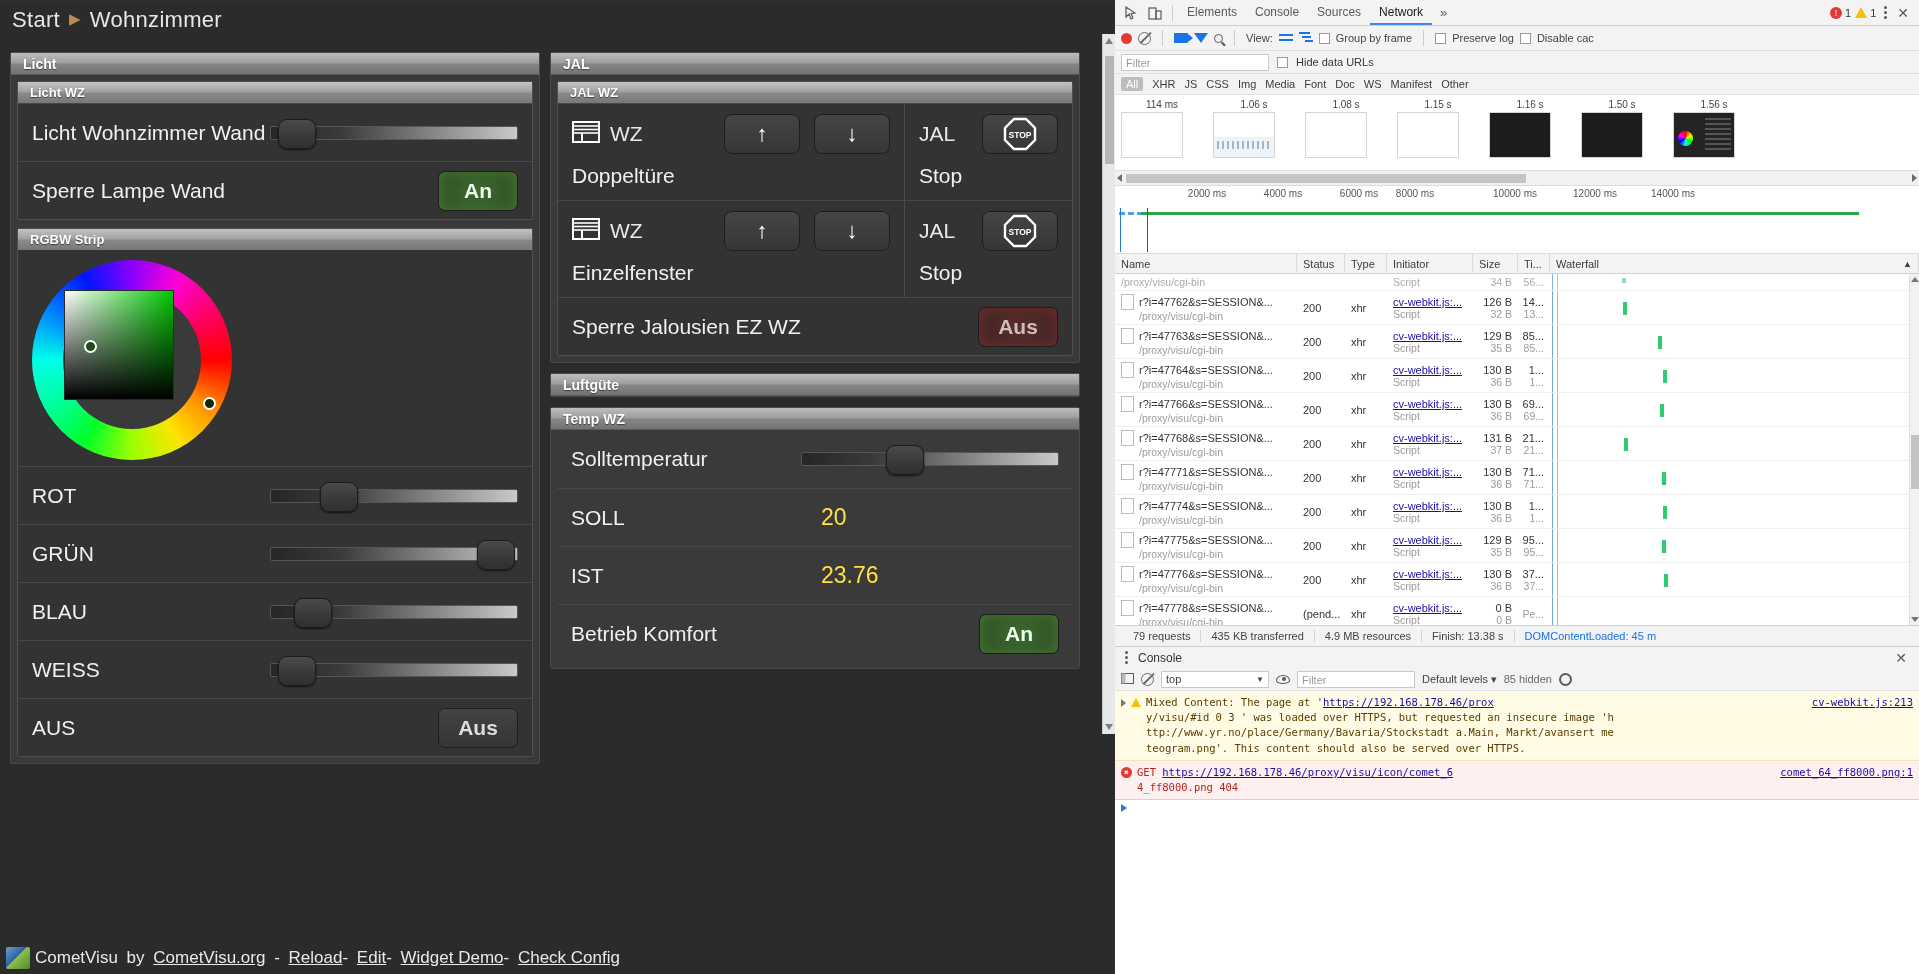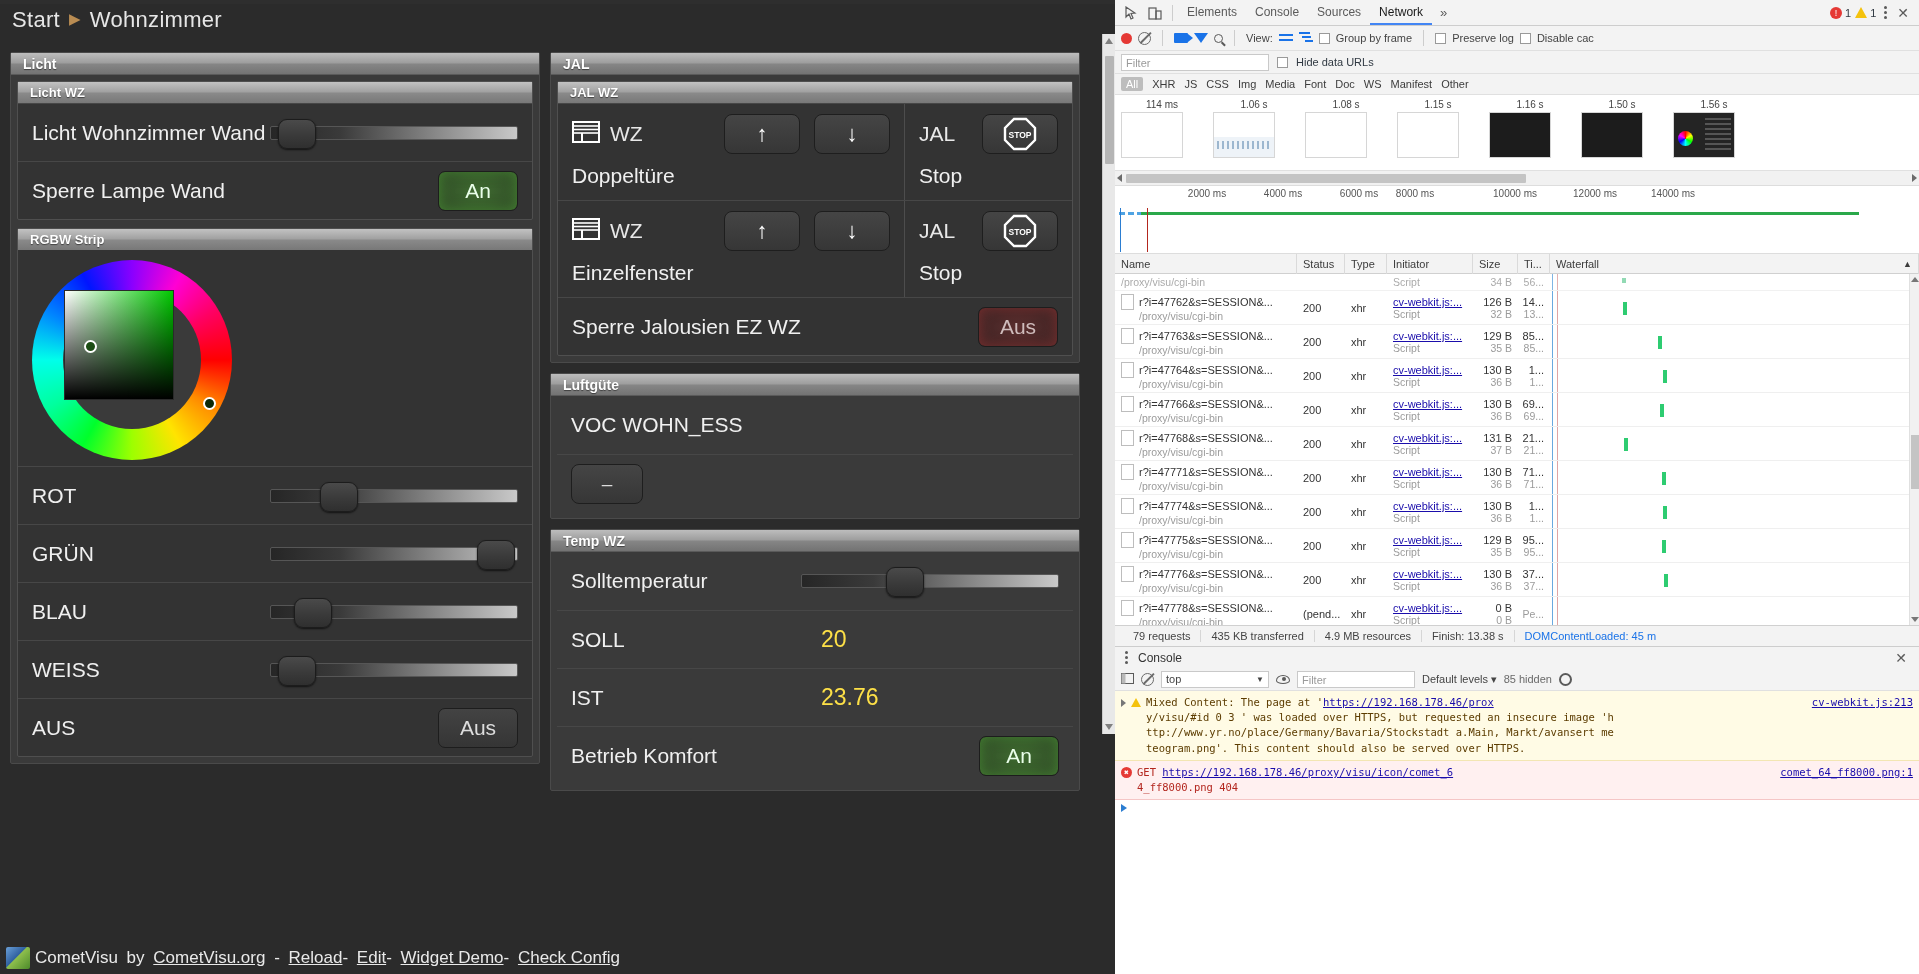--- a/index.html
+++ b/index.html
@@ -65,21 +65,21 @@
   }
 
   .row {
     display: flex; align-items: center;
     min-height: 58px;
     padding: 0 14px;
     border-top: 1px solid #474747;
   }
   .row:first-of-type { border-top: none; }
   .row-label { font-size: 21px; color: #f0f0f0; flex: 1; white-space: nowrap; }
-  .row-ctrl { flex: 0 0 auto; display: flex; align-items: flex-end; }
+  .row-ctrl { flex: 0 0 auto; display: flex; align-items: flex-end; font-weight: bold; }
 
   
   .slider {
     position: relative;
     width: 248px; height: 22px;
     display: flex; align-items: center;
   }
   .slider .track {
     position: absolute; left: 0; right: 0; top: 4px; height: 14px;
     border: 1px solid #565656;
@@ -579,28 +579,20 @@
                   <div class="swbtn off-red">Aus</div>
                 </div>
               </div>
 
             </div>
           </div>
         </div>
 
         <div class="group">
           <div class="group-title">Luftgüte</div>
-          <div class="group-body" style="padding:0 6px 6px;">
-            <div class="row" style="border-top:none">
-              <div class="row-label">VOC WOHN_ESS</div>
-            </div>
-            <div class="row">
-              <div class="dash-btn">–</div>
-            </div>
-          </div>
         </div>
 
         <div class="group">
           <div class="group-title">Temp WZ</div>
           <div class="group-body" style="padding:0 6px 6px;">
 
             <div class="row" style="border-top:none">
               <div class="row-label">Solltemperatur</div>
               <div class="row-ctrl">
                 <div class="slider" style="width:258px">

